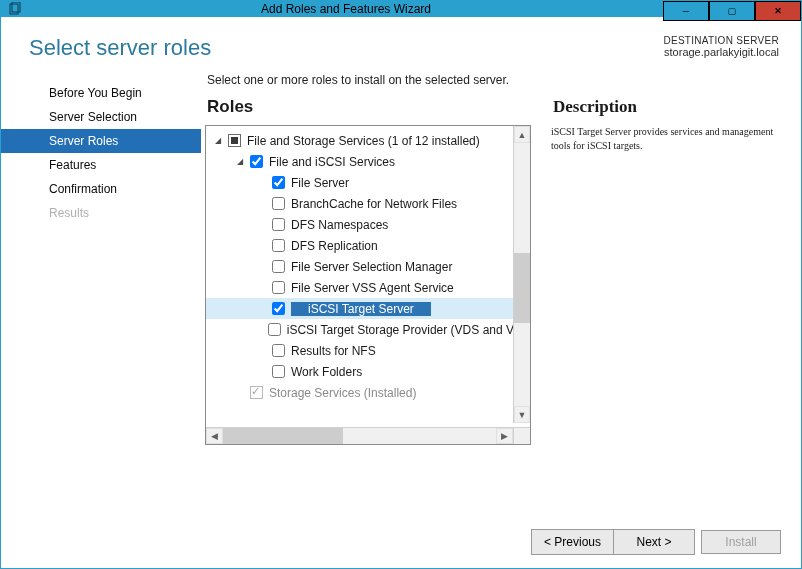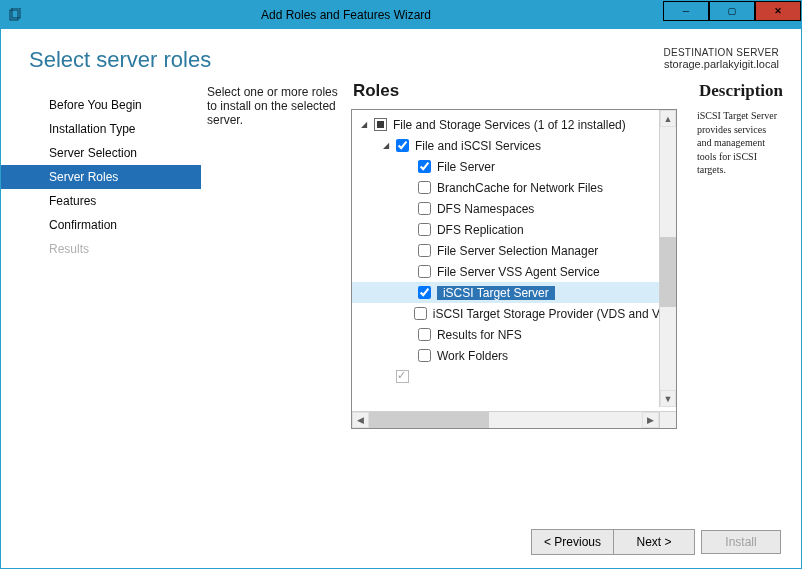--- a/index.html
+++ b/index.html
@@ -2,21 +2,21 @@
 <html><head>
 <meta charset="utf-8">
 <style>
   * { box-sizing: border-box; }
   html, body { margin:0; padding:0; font-family: "Segoe UI", Arial, sans-serif; font-size:12px; color:#1a1a1a; }
   body { background:#fff; }
 
   .window { width:802px; height:569px; display:flex; flex-direction:column; border:1px solid #2aa0cf; }
 
   
-  .titlebar { height:28px; background:#2aa0cf; display:flex; align-items:center; position:relative; }
+  .titlebar { height:16px; background:#2aa0cf; display:flex; align-items:center; position:relative; }
   .titlebar .tb-icon { width:28px; height:28px; display:flex; align-items:center; justify-content:center; color:#0b3b53; }
   .titlebar .tb-title { flex:1; text-align:center; font-size:12px; color:#000; }
   .tb-controls { display:flex; height:100%; }
   .tb-btn { width:46px; height:20px; border:1px solid #000; background:#2aa0cf; display:flex; align-items:center; justify-content:center; margin-top:0; cursor:default; }
   .tb-btn.close { background:#c84031; }
   .tb-btn .sym { font-size:9px; color:#000; line-height:1; }
   .tb-btn.close .sym { color:#000; font-weight:bold; }
 
   
   .header { display:flex; align-items:flex-start; padding:18px 22px 8px 28px; }
@@ -36,21 +36,21 @@
   .instr { font-size:12px; color:#222; margin:4px 0 10px 2px; }
   .roles-col { width:326px; }
   .desc-col { flex:1;font-family:Liberation Serif, serif; }
   .section-h { font-weight:600; font-size:17px; margin:0 0 8px 2px; }
 
   
   .tree-wrap { border:1px solid #8a8a8a; position:relative; height:320px; }
   .tree-body { overflow:hidden; height:297px; padding:4px 0; }
   .tree-row { display:flex; align-items:center; height:21px; font-size:12px; white-space:nowrap; }
   .tree-row.sel { background:#d6ecf8; }
-  .tree-row.sel .lbl.selhi { background:#2c74b3; color:#fff; padding:0 6px; }
+  .tree-row.sel .lbl.selhi { background:#2c74b3; color:#fff; padding:0 17px; }
   .exp { width:12px; display:inline-block; text-align:center; color:#4a4a4a; cursor:default; margin-right:2px; }
   .spacer { display:inline-block; }
   .cb { width:13px; height:13px; margin:0 6px 0 2px; flex-shrink:0; }
   .lbl { }
   .lbl.dim { color:#8a8a8a; }
 
   
   .vtrack { position:absolute; right:0; top:0; width:17px; height:297px; background:#f0f0f0; border-left:1px solid #d0d0d0; display:flex; flex-direction:column; }
   .vbtn { height:17px; background:#f0f0f0; display:flex; align-items:center; justify-content:center; color:#606060; font-size:9px; border:1px solid #e0e0e0; }
   .vthumb { flex:0 0 auto; background:#cdcdcd; }
@@ -108,30 +108,29 @@
     <div class="page-title">Select server roles</div>
     <div class="dest">
       <div class="dest-label">DESTINATION SERVER</div>
       <div class="dest-value">storage.parlakyigit.local</div>
     </div>
   </div>
 
   <div class="main">
     <div class="nav" id="nav">
         <div class="nav-item">Before You Begin</div>
-        <div class="nav-item">Installation Type</div>
         <div class="nav-item">Server Selection</div>
         <div class="nav-item active">Server Roles</div>
         <div class="nav-item">Features</div>
         <div class="nav-item">Confirmation</div>
         <div class="nav-item disabled">Results</div>
       </div>
 
     <div class="content">
-      <div style="flex:1; display:flex; flex-direction:row;">
+      <div style="flex:1; display:flex; flex-direction:column;">
         <div class="instr">Select one or more roles to install on the selected server.</div>
         <div style="display:flex; gap:20px; flex:1;">
           <div class="roles-col">
             <div class="section-h">Roles</div>
             <div class="tree-wrap">
               <div class="tree-body" id="tree">
                   <div class="tree-row">
                     <span class="spacer" style="width: 6px;"></span>
                     <span class="exp" style="font-size: 8px;">◢</span>
                     <input type="checkbox" class="cb" data-state="mixed" style="">
@@ -200,20 +199,21 @@
                   <div class="tree-row">
                     <span class="spacer" style="width: 50px;"></span>
                     <span class="exp"></span>
                     <input type="checkbox" class="cb" style="">
                     <span class="lbl">Work Folders</span>
                   </div>
                   <div class="tree-row">
                     <span class="spacer" style="width: 28px;"></span>
                     <span class="exp"></span>
                     <input type="checkbox" class="cb dim checked" disabled="" style="">
+                    <span class="lbl dim">Storage Services (Installed)</span>
                   </div>
                 </div>
 
               <div class="vtrack">
                 <div class="vbtn">▲</div>
                 <div class="vgap" style="height:110px;"></div>
                 <div class="vthumb" style="height:70px;"></div>
                 <div class="vgap" style="flex:1;"></div>
                 <div class="vbtn">▼</div>
               </div>

